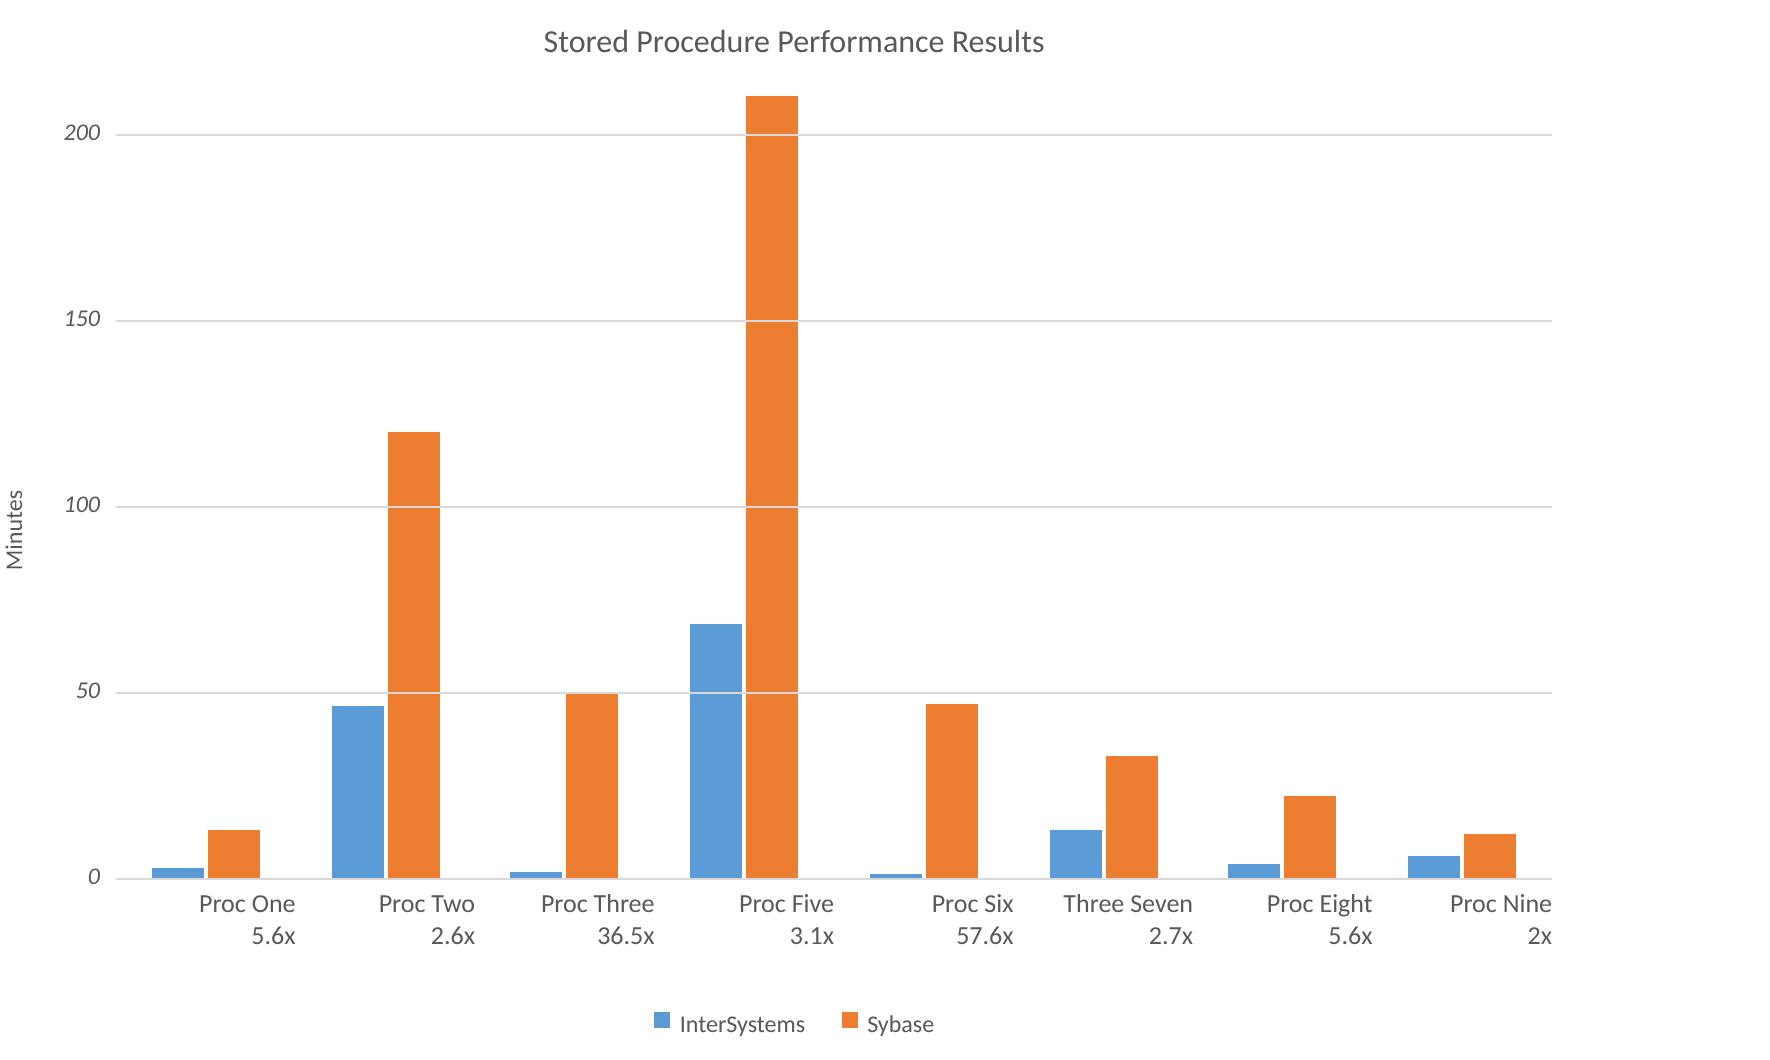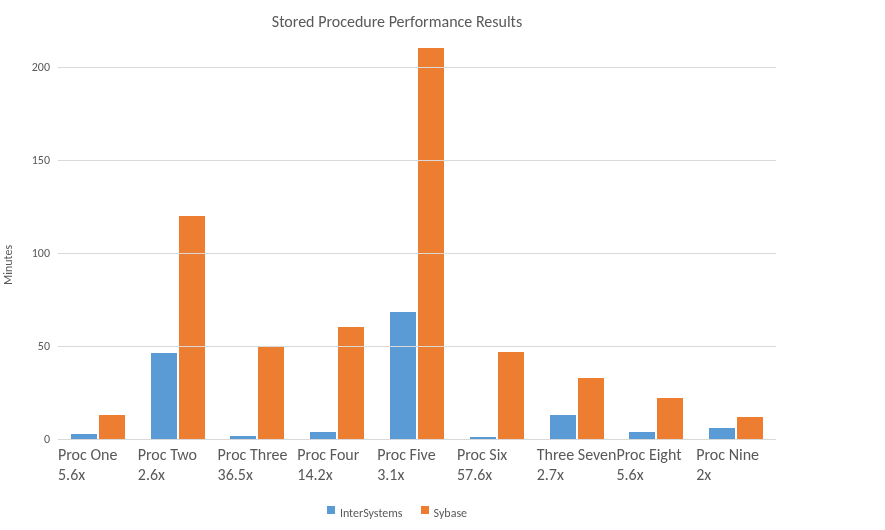--- a/index.html
+++ b/index.html
@@ -54,20 +54,21 @@
   }
   .y-tick {
     position: absolute;
     right: 100%;
     padding-right: 8px;
     transform: translateY(-50%);
     font-size: 12px;
     color: #595959;
     text-align: right;
     white-space: nowrap;
+    font-style: italic;
   }
   .bars-row {
     position: absolute;
     left: 0;
     right: 0;
     bottom: 0;
     top: 0;
     display: flex;
   }
   .cat {
@@ -82,22 +83,22 @@
     width: 26px;
   }
   .bar.series-0 { background: #5b9bd5; }
   .bar.series-1 { background: #ed7d31; }
   .cat-label {
     position: absolute;
     top: 100%;
     left: 0;
     right: 0;
     padding-top: 6px;
-    text-align: left;
-    font-size: 16px;
+    text-align: right;
+    font-size: 13px;
     line-height: 1.25;
     color: #595959;
   }
   .legend {
     position: absolute;
     left: 0;
     right: 0;
     bottom: 10px;
     display: flex;
     justify-content: center;
@@ -145,28 +146,20 @@
             <div>Proc Two</div>
             <div>2.6x</div>
           </div>
         </div>
         <div class="cat">
           <div class="bar series-0" style="height: 0.714286%;"></div>
           <div class="bar series-1" style="height: 23.8095%;"></div>
           <div class="cat-label">
             <div>Proc Three</div>
             <div>36.5x</div>
-          </div>
-        </div>
-        <div class="cat">
-          <div class="bar series-0" style="height: 1.90476%;"></div>
-          <div class="bar series-1" style="height: 28.5714%;"></div>
-          <div class="cat-label">
-            <div>Proc Four</div>
-            <div>14.2x</div>
           </div>
         </div>
         <div class="cat">
           <div class="bar series-0" style="height: 32.381%;"></div>
           <div class="bar series-1" style="height: 100%;"></div>
           <div class="cat-label">
             <div>Proc Five</div>
             <div>3.1x</div>
           </div>
         </div>

